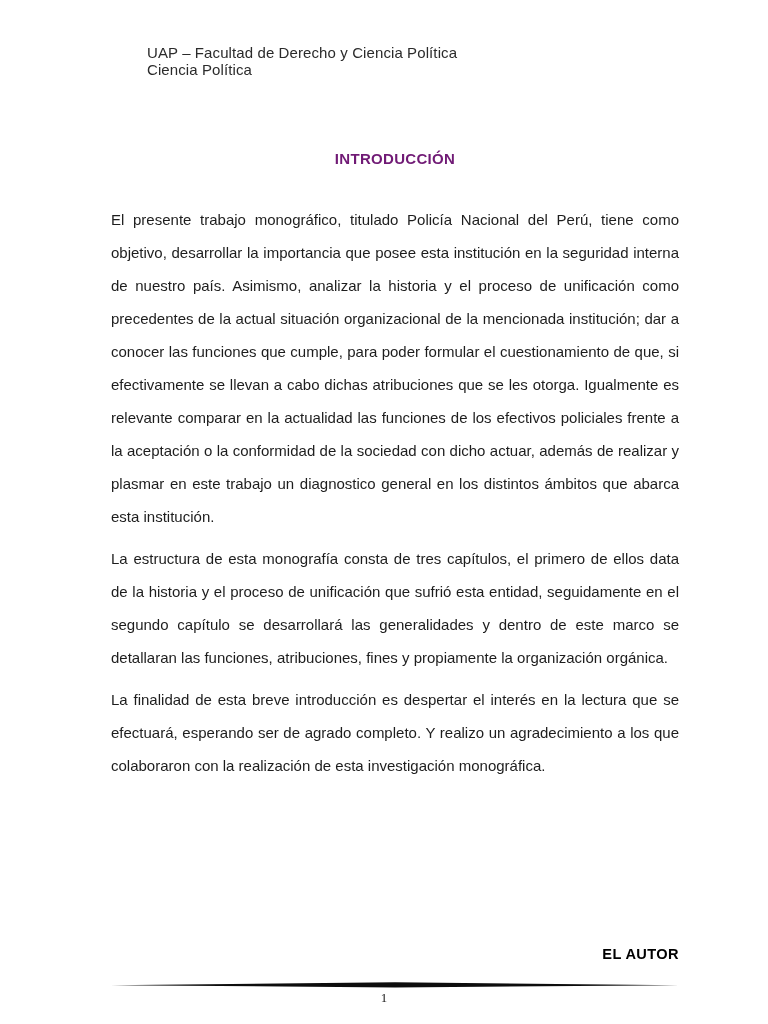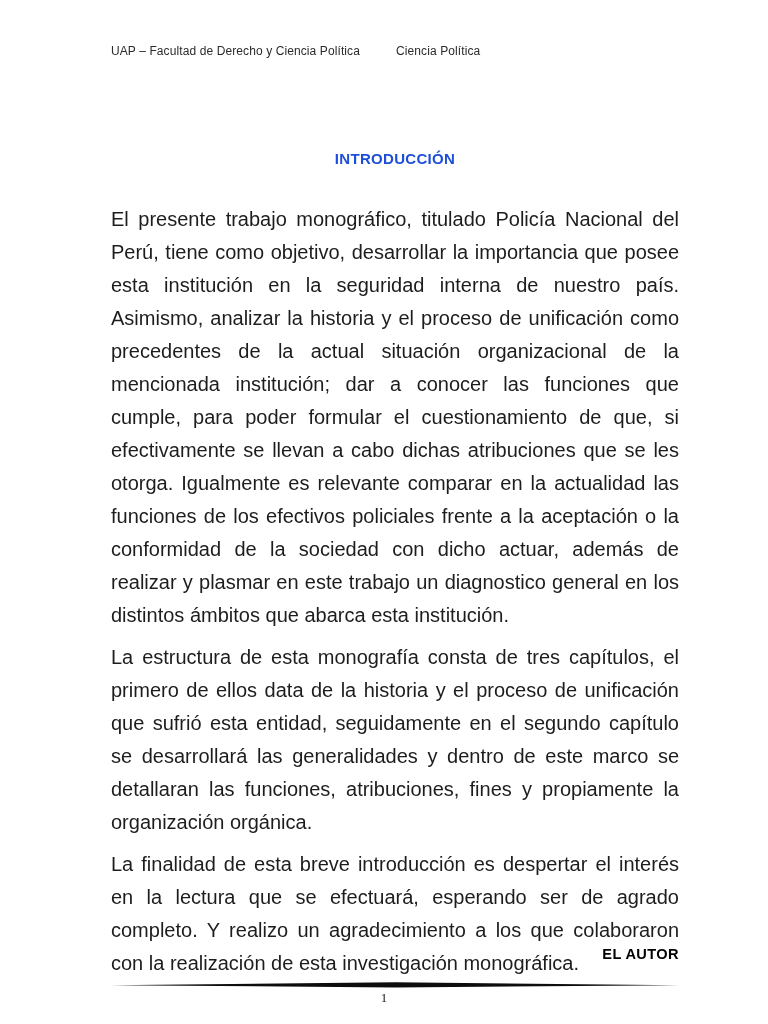--- a/index.html
+++ b/index.html
@@ -20,25 +20,26 @@
     box-sizing: border-box;
   }
 
   
   .page-header {
     position: absolute;
     top: 44px;
     left: 111px;
     width: 568px;
     display: flex;
-    justify-content: flex-start;
+    justify-content: space-between;
     align-items: baseline;
-    font-size: 12px;
+    font-size: 15px;
     color: #2b2b2b;
     letter-spacing: 0.1px;
+    flex-direction: column;
   }
 
   .page-header .hdr-left {
     white-space: nowrap;
   }
 
   .page-header .hdr-right {
     white-space: nowrap;
     margin-left: 36px;
   }
@@ -48,27 +49,27 @@
     position: absolute;
     top: 150px;
     left: 111px;
     width: 568px;
   }
 
   .doc-title {
     text-align: center;
     font-size: 15px;
     font-weight: bold;
-    color: #1d4ed8;
+    color: #701a75;
     letter-spacing: 0.3px;
     margin: 0 0 36px 0;
   }
 
   .para {
-    font-size: 20px;
+    font-size: 15px;
     line-height: 33px;
     text-align: justify;
     text-justify: inter-word;
     margin: 0 0 9px 0;
     color: #1d1d1d;
     hyphens: none;
   }
 
   .para:last-of-type {
     margin-bottom: 0;

